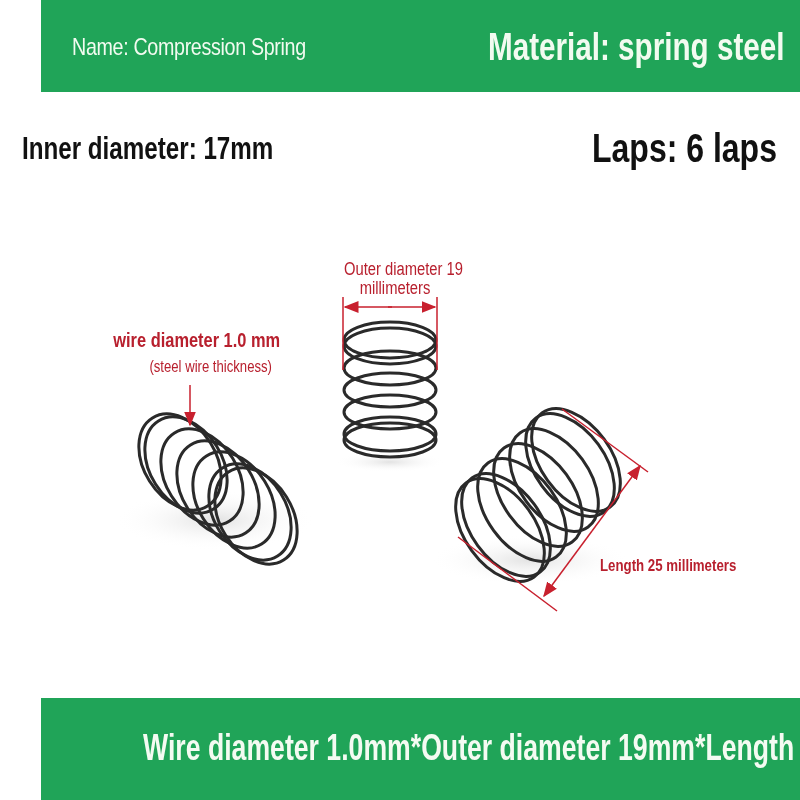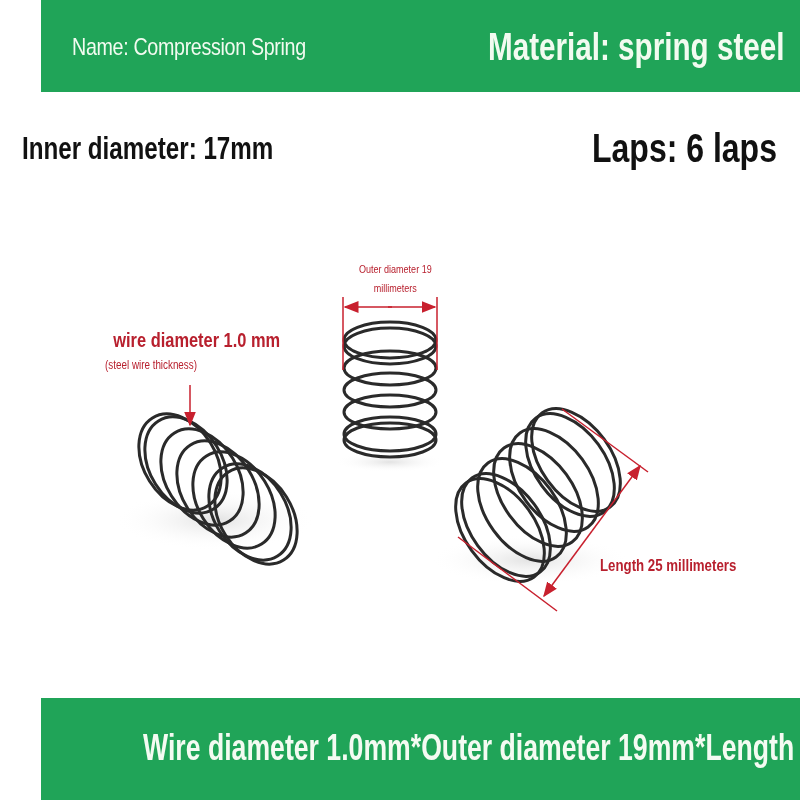--- a/index.html
+++ b/index.html
@@ -45,31 +45,31 @@
     .laps {
       position: absolute; left: 592px; top: 126px;
       font-size: 40px; font-weight: bold; color: #111;
       transform: scaleX(0.8); transform-origin: left center; white-space: nowrap;
     }
     .red-label {
       position: absolute; color: #b8202e; white-space: nowrap;
     }
     .outer-label {
       left: 331px; top: 260px; width: 128px; text-align: center;
-      font-size: 11px; line-height: 19px;
+      font-size: 18px; line-height: 19px;
     }
     .outer-label span { display: inline-block; transform: scaleX(0.82); }
     .wire-label {
       left: 95px; top: 329px; width: 190px; text-align: center;
       font-size: 20px; font-weight: bold;
     }
     .wire-label span { display: inline-block; transform: scaleX(0.82); }
     .wire-sub {
-      left: 95px; top: 358px; width: 190px; text-align: left;
-      font-size: 12px;
+      left: 95px; top: 358px; width: 190px; text-align: right;
+      font-size: 16px;
     }
     .wire-sub span { display: inline-block; transform: scaleX(0.82); }
     .length-label {
       left: 600px; top: 556px;
       font-size: 17px; font-weight: bold;
       transform: scaleX(0.78); transform-origin: left center;
     }
     svg.art { position: absolute; left: 0; top: 0; }
   </style>
 </head>

